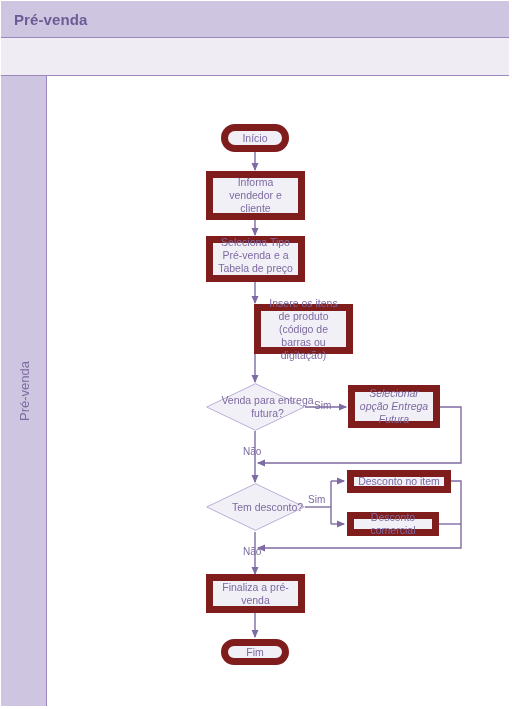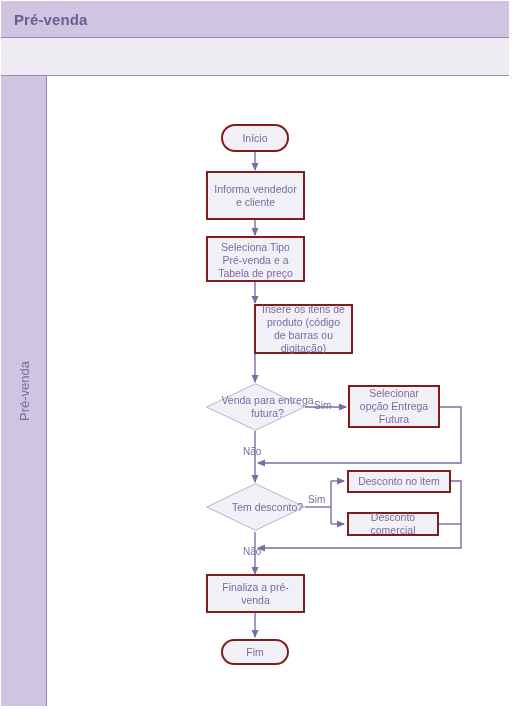--- a/index.html
+++ b/index.html
@@ -103,21 +103,21 @@
     width: 512px;
     height: 709px;
     pointer-events: none;
   }
 
   
   .node {
     position: absolute;
     box-sizing: border-box;
     background: #f2f0f7;
-    border: 2px solid #7f1d1d;
+    border: 7px solid #7f1d1d;
     color: #7c6aa0;
     font-size: 10.5px;
     line-height: 13px;
     display: flex;
     align-items: center;
     justify-content: center;
     text-align: center;
   }
   .node.terminal {
     border-radius: 16px;
@@ -232,21 +232,21 @@
     <span class="node-text">Insere os itens de produto (código de barras ou digitação)</span>
   </div>
 
   <div class="diamond" style="left:206px; top:383px; width:99px; height:48px;">
     <svg class="shape" viewBox="0 0 99 48" preserveAspectRatio="none">
       <polygon points="49.5,0.7 98.3,24 49.5,47.3 0.7,24" fill="#f2f0f7" stroke="#bcacd6" stroke-width="1"></polygon>
     </svg>
     <span class="dlabel">Venda para entrega futura?</span>
   </div>
 
-  <div class="node" style="left:348px; top:385px; width:92px; height:43px;">
+  <div class="node" style="left:348px; top:385px; width:92px; height:43px;font-style:italic;">
     <span class="node-text">Selecionar opção Entrega Futura</span>
   </div>
 
   <div class="diamond" style="left:206px; top:483px; width:99px; height:48px;">
     <svg class="shape" viewBox="0 0 99 48" preserveAspectRatio="none">
       <polygon points="49.5,0.7 98.3,24 49.5,47.3 0.7,24" fill="#f2f0f7" stroke="#bcacd6" stroke-width="1"></polygon>
     </svg>
     <span class="dlabel">Tem desconto?</span>
   </div>
 

